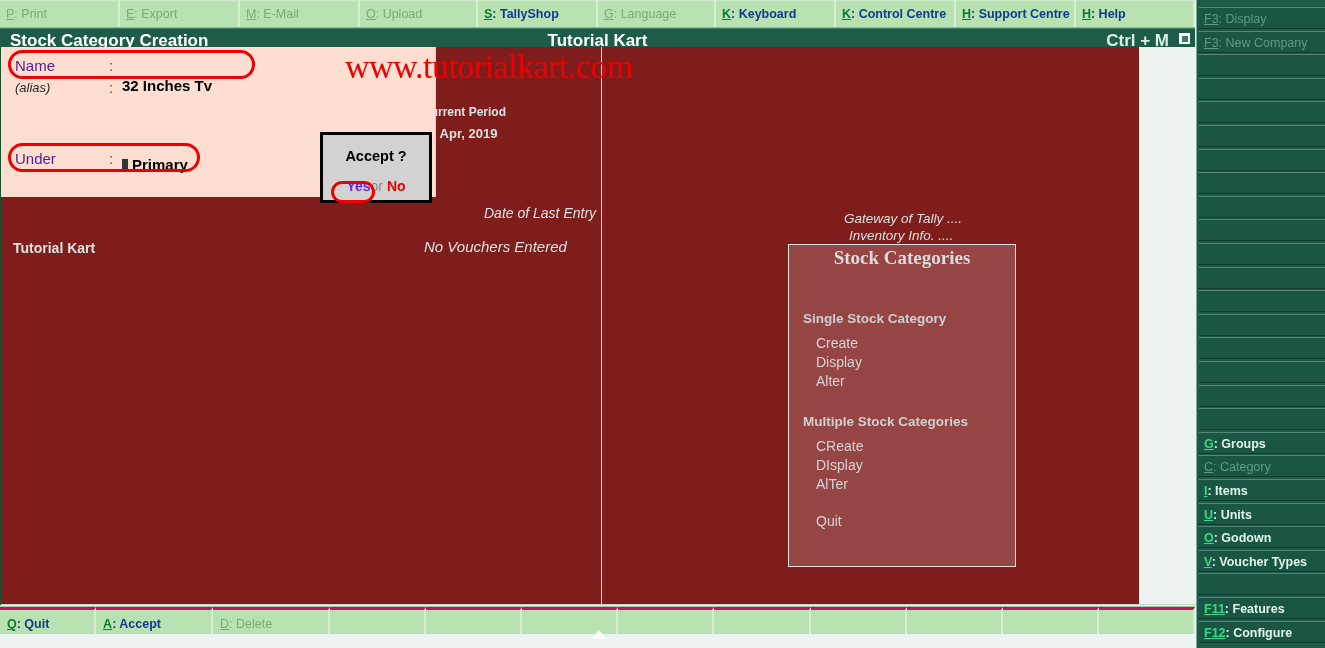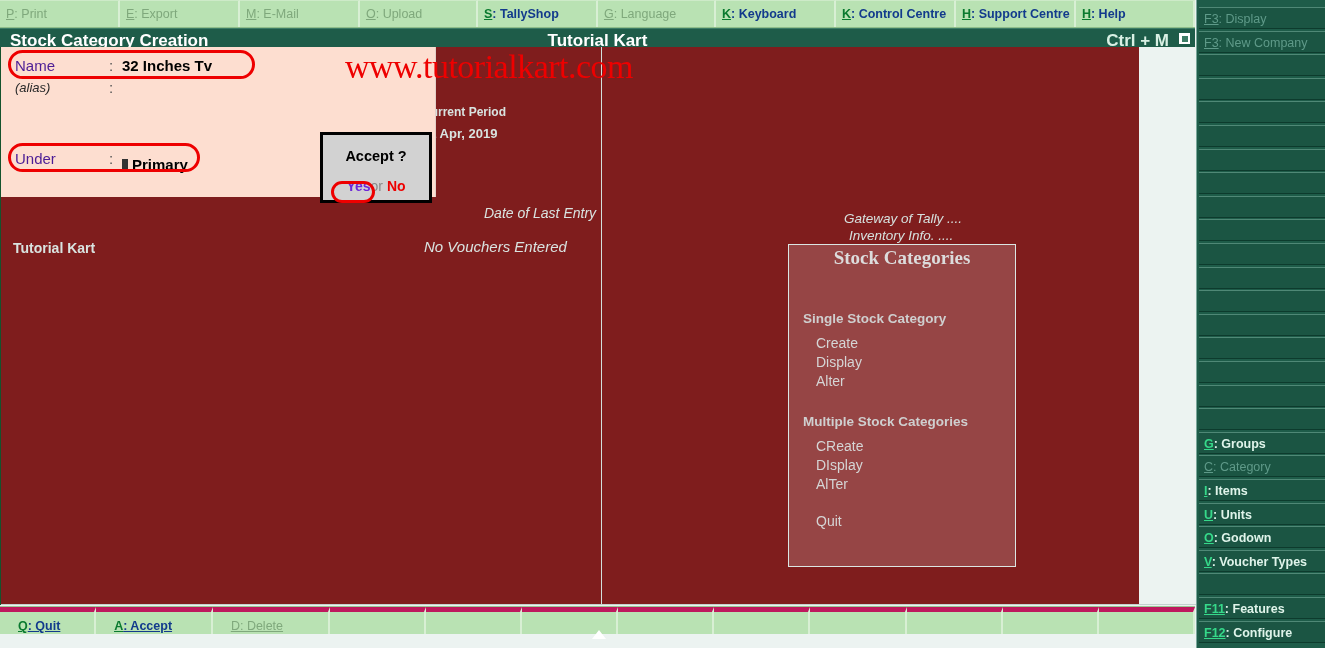--- a/index.html
+++ b/index.html
@@ -129,20 +129,21 @@
   .f-label {
     position: absolute;
     font-size: 15px; color: #4c1d95;
     white-space: nowrap;
   }
   .f-colon { position: absolute; font-size: 15px; color: #555; }
   .f-value {
     position: absolute;
     font-size: 15px; font-weight: bold; color: #000;
     white-space: nowrap;
+    margin-top: 20px;
   }
   .f-alias {
     position: absolute;
     font-size: 13px; font-style: italic; color: #2a2a2a;
   }
   .cursorblk {
     display: inline-block;
     width: 6px; height: 13px;
     background: #333;
     vertical-align: -2px;
@@ -195,26 +196,26 @@
   
   .botbar {
     position: absolute; left: 0; top: 606px;
     width: 1195px; height: 28px;
     background: #b6e0b0;
     display: flex; align-items: stretch;
     border-top: 1px solid #9ac795;
   }
   .botbar-cell {
     height: 100%;
-    padding: 4px 0 0 18px;
+    padding: 4px 0 0 7px;
     background: #b9e2b3;
     border-right: 2px solid #d8efd4;
-    border-top: 5px solid #be185d;
+    border-top: 3px solid #be185d;
     font-size: 12.5px; line-height: 20px;
-    white-space: nowrap; overflow: hidden; text-decoration: underline;
+    white-space: nowrap; overflow: hidden;
   }
   .botbar-cell.dim { color: #7fa87c; }
   .botbar-cell.on  { color: #123a8c; font-weight: bold; }
   .botbar-cell.on .hk { color: #0a7a2f; }
   .botbar-cell.dim .hk { color: #7fa87c; }
 
   .statusbar {
     position: absolute; left: 0; top: 634px;
     width: 1195px; height: 14px;
     background: #5b8075;

